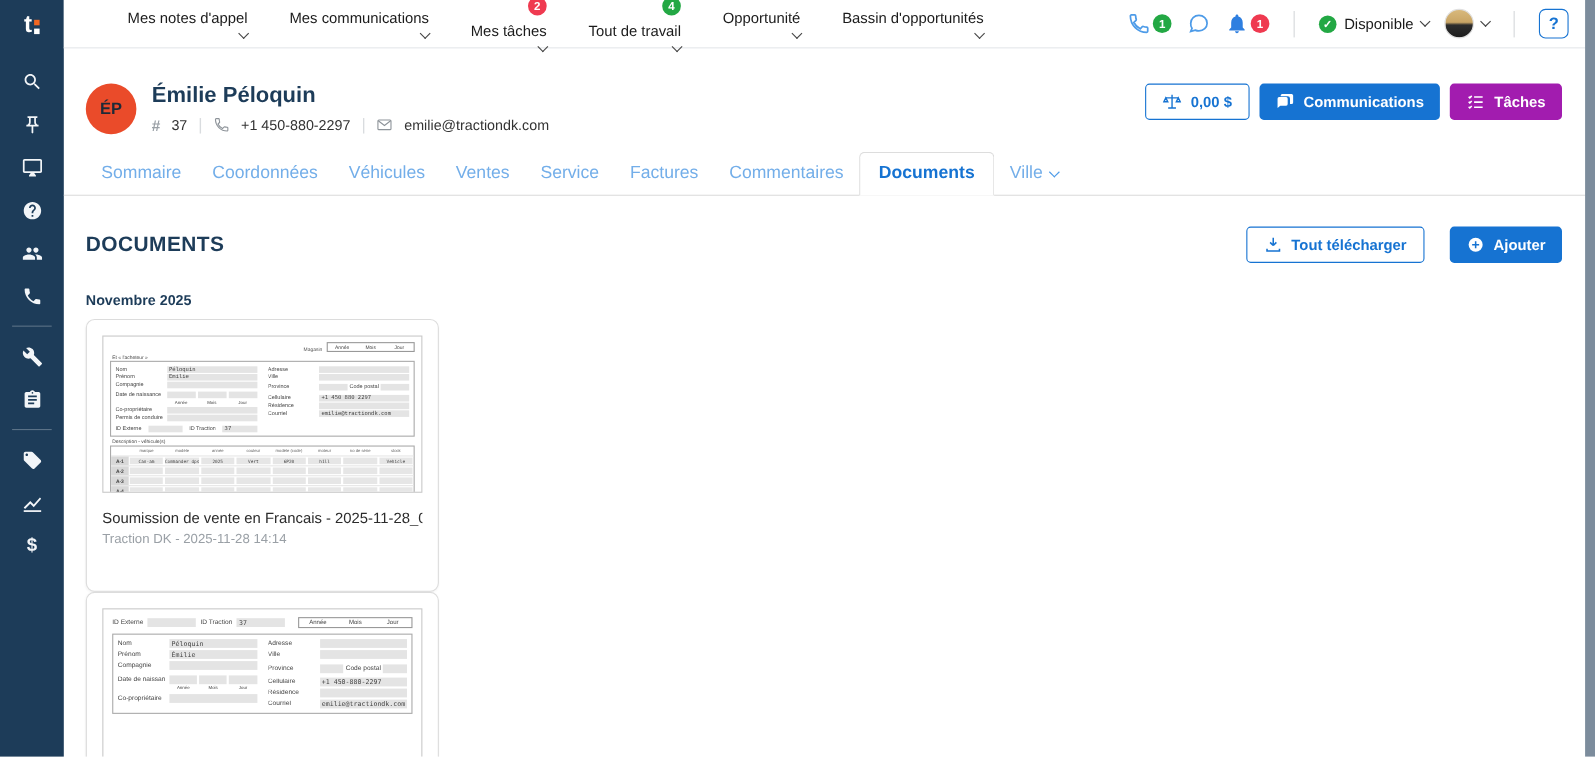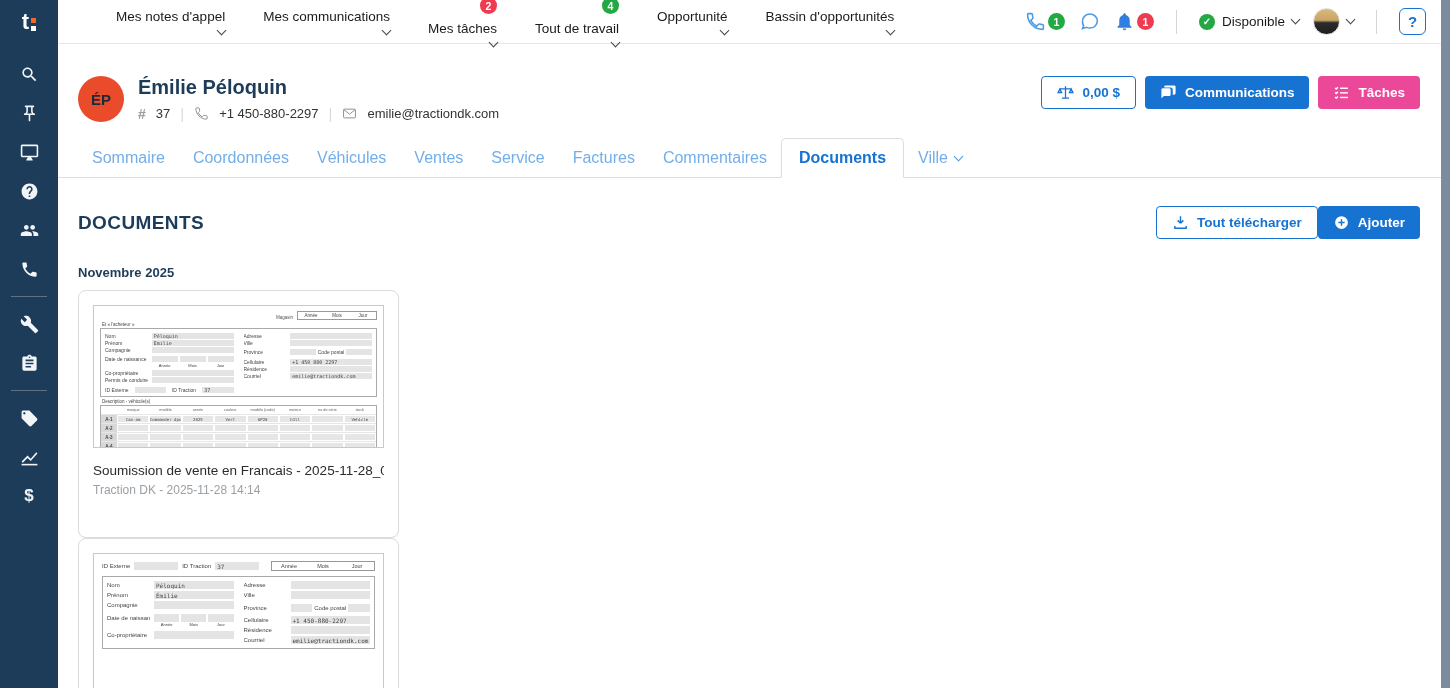--- a/index.html
+++ b/index.html
@@ -54,21 +54,21 @@
   .c-name { font-size:20px; font-weight:bold; color:#1d3c59; line-height:1.15; }
   .c-meta { display:flex; align-items:center; gap:10px; margin-top:6px; font-size:13px; color:#333; }
   .c-meta .hash { color:#9aa0a6; font-weight:bold; font-size:14px; }
   .c-meta .sep { color:#d9dcdf; font-size:15px; }
   .c-meta svg { width:15px; height:15px; stroke:#8d9399; fill:none; stroke-width:1.6; }
   .c-actions { margin-left:auto; display:flex; gap:9px; }
   .btn { height:33px; border-radius:4px; font-size:13.5px; font-weight:bold; display:inline-flex;
     align-items:center; gap:8px; padding:0 15px; cursor:pointer; border:none; }
   .btn-outline { background:#fff; border:1px solid #1673d2; color:#1673d2; }
   .btn-blue { background:#1673d2; color:#fff; }
-  .btn-orange { background:#ec4899; color:#fff; }
+  .btn-orange { background:#a21caf; color:#fff; }
   .btn svg { width:17px; height:17px; }
 
   
   .tabs { display:flex; align-items:flex-end; padding:14px 20px 0 20px; border-bottom:1px solid #ddd; margin-top:2px; }
   .tab { padding:10px 14px; font-size:16px; color:#73aee9; cursor:pointer; white-space:nowrap;
     display:flex; align-items:center; gap:7px; }
   .tab.active { color:#1673d2; font-weight:bold; border:1px solid #ddd; border-bottom:1px solid #fff;
     border-radius:5px 5px 0 0; margin-bottom:-1px; background:#fff; padding:10px 17px; }
 
   
@@ -317,21 +317,21 @@
       <div class="tab active">Documents</div>
       <div class="tab">
         <span>Ville</span>
         <i class="chev blue"></i>
       </div>
     </nav>
 
     <section class="page">
       <div class="page-head">
         <h1 class="page-title">DOCUMENTS</h1>
-        <div style="display:flex; gap:0;margin-left:32px;">
+        <div style="display:flex; gap:23px;margin-left:32px;">
           <button class="btn btn-outline">
             <svg viewBox="0 0 24 24" fill="none" stroke="#1673d2" stroke-width="2">
                 <path d="M12 3v10m0 0l-4-4m4 4l4-4"></path>
                 <path d="M4 17v3h16v-3"></path>
               </svg>
             <span>Tout télécharger</span>
           </button>
           <button class="btn btn-blue">
             <svg viewBox="0 0 24 24">
                 <circle cx="12" cy="12" r="9" fill="#fff"></circle>

